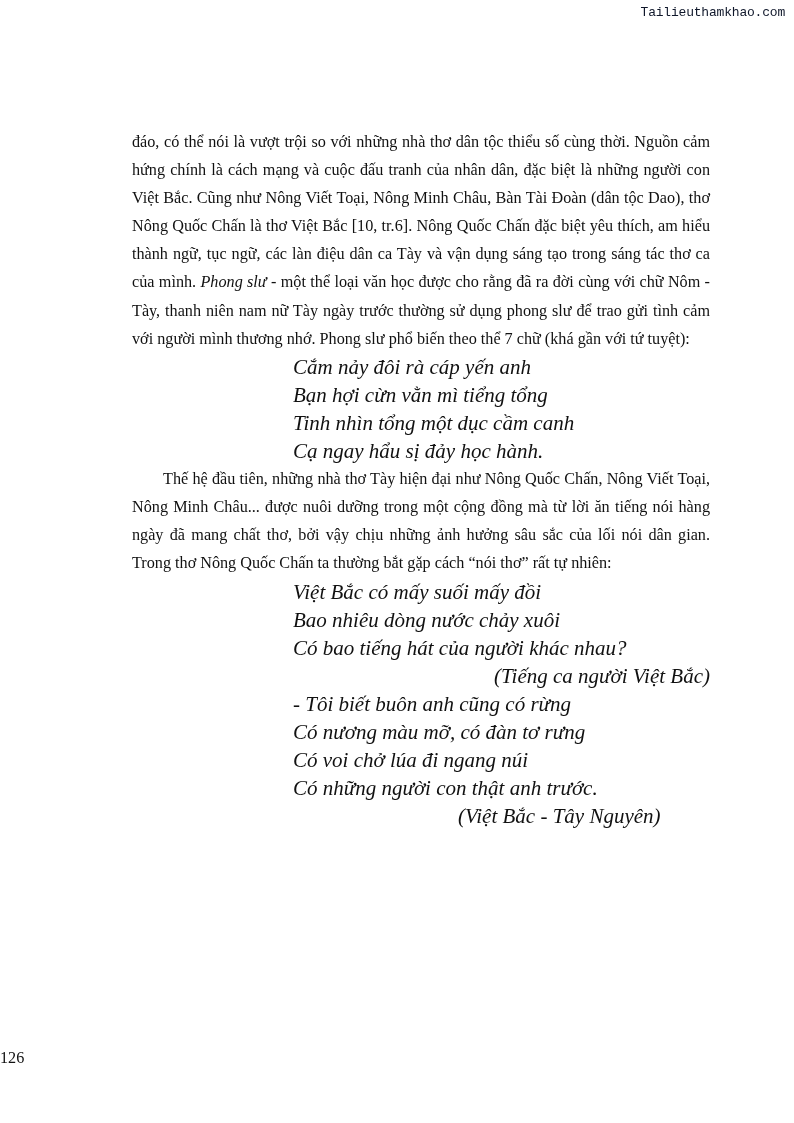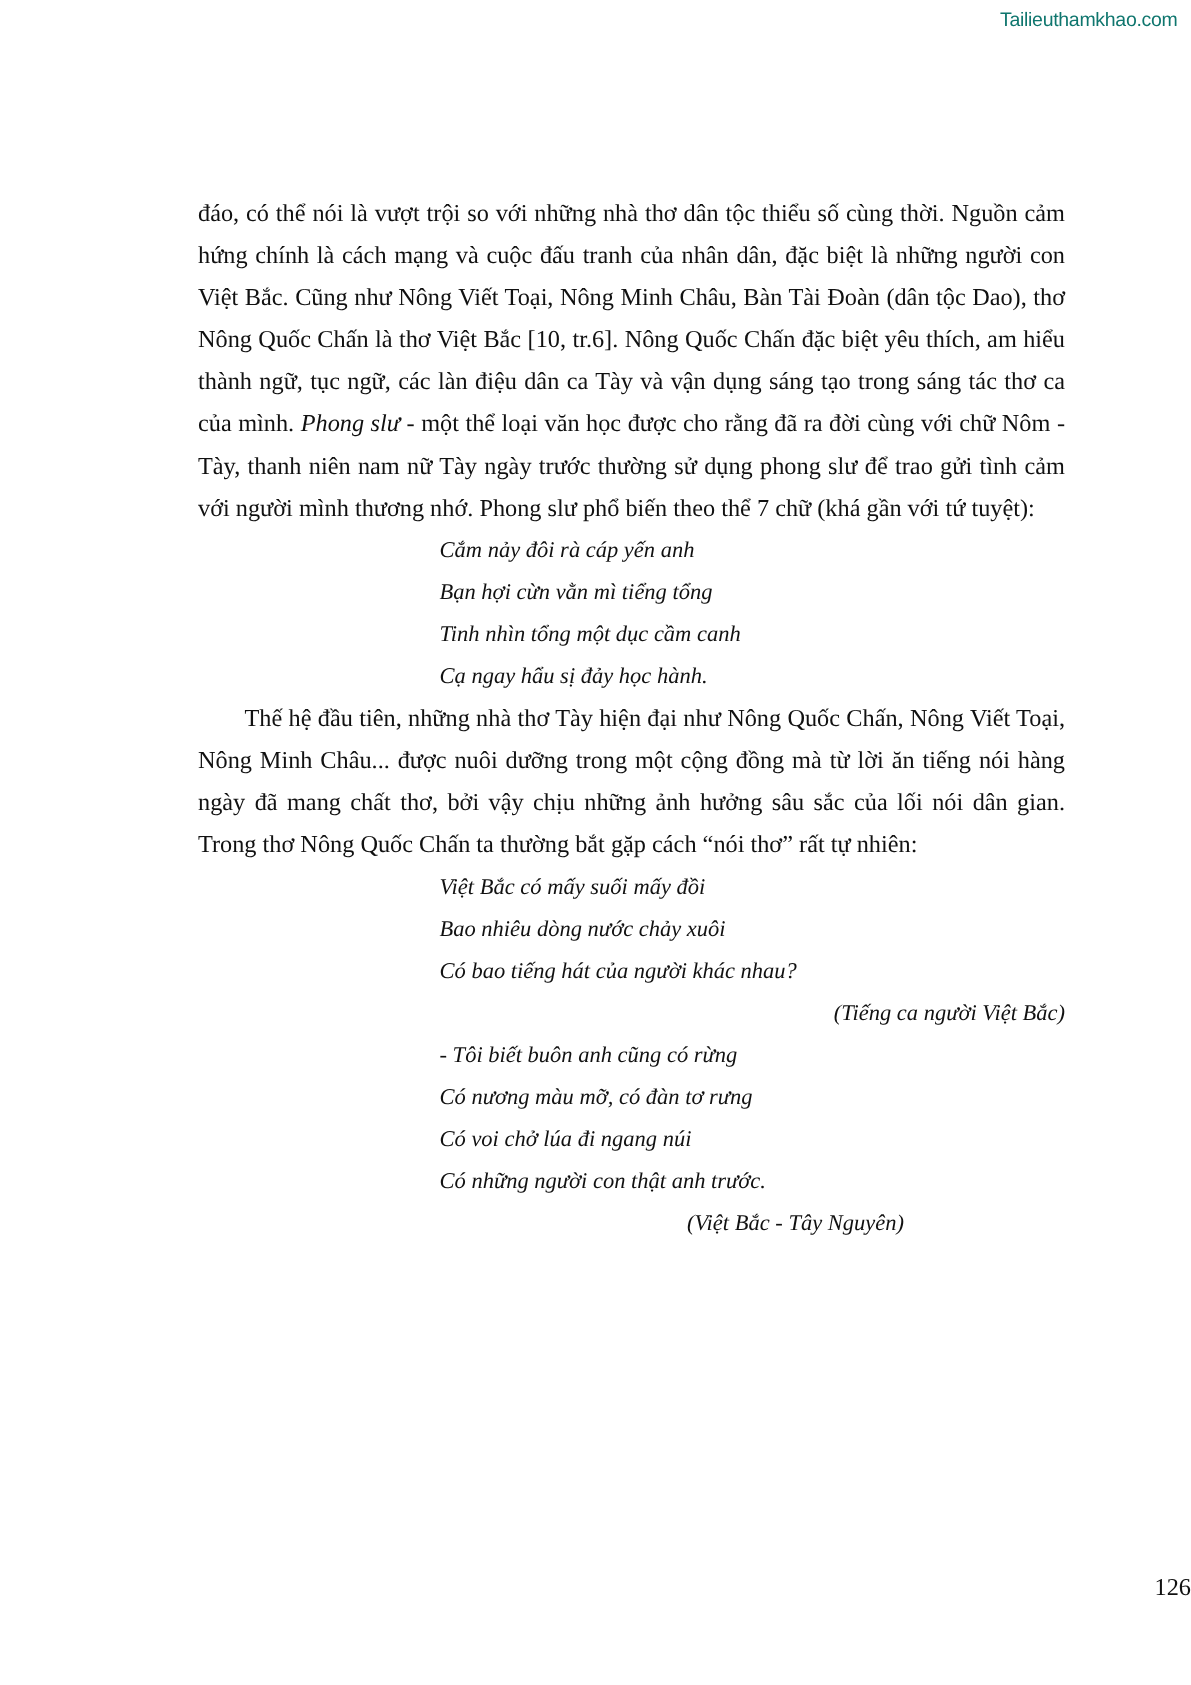--- a/index.html
+++ b/index.html
@@ -1,29 +1,29 @@
 <!DOCTYPE html>
 <html><head>
   <meta charset="utf-8">
   <style>
     html, body { margin: 0; padding: 0; background: #ffffff; }
     body { width: 794px; height: 1123px; position: relative; overflow: hidden;
            font-family: "Liberation Serif", "DejaVu Serif", serif; color: #111111; }
-    .watermark { position: absolute; top: 5px; right: 9px; font-family: Liberation Sans, sans-serif;
-                 font-size: 13px; color: #0f766e; letter-spacing: -0.2px; }
+    .watermark { position: absolute; top: 5px; right: 9px; font-family: Liberation Mono, monospace;
+                 font-size: 13px; color: #0f172a; letter-spacing: -0.2px; }
     .page { position: absolute; left: 132px; top: 128px; width: 578px; }
     .para { font-size: 16.2px; line-height: 28.1px; text-align: justify; margin: 0; }
     .para.indent { text-indent: 31px; }
-    .poem { margin: 0 0 0 161px; font-size: 15px; line-height: 28.1px; }
+    .poem { margin: 0 0 0 161px; font-size: 21px; line-height: 28.1px; }
     .poem .line { display: block; white-space: nowrap; }
     .italic { font-style: italic; }
     .attrib { display: block; white-space: nowrap; font-style: italic; }
     .attrib1 { padding-left: 165px; text-align: right; }
     .attrib2 { padding-left: 165px; }
-    .page-number { position: absolute; top: 1049px; left: 0; width: 794px; text-align: right;
+    .page-number { position: absolute; top: 1049px; left: 0; width: 794px; text-align: left;
                    font-size: 16.2px; }
   </style>
 </head>
 <body>
 
 <div class="watermark">Tailieuthamkhao.com</div>
 
 <div class="page">
   <p class="para"><span>đáo, có thể nói là vượt trội so với những nhà thơ dân tộc thiểu số cùng thời. Nguồn cảm hứng chính là cách mạng và cuộc đấu tranh của nhân dân, đặc biệt là những người con Việt Bắc. Cũng như Nông Viết Toại, Nông Minh Châu, Bàn Tài Đoàn (dân tộc Dao), thơ Nông Quốc Chấn là thơ Việt Bắc [10, tr.6]. Nông Quốc Chấn đặc biệt yêu thích, am hiểu thành ngữ, tục ngữ, các làn điệu dân ca Tày và vận dụng sáng tạo trong sáng tác thơ ca của mình. </span><span class="italic">Phong slư</span><span> - một thể loại văn học được cho rằng đã ra đời cùng với chữ Nôm - Tày, thanh niên nam nữ Tày ngày trước thường sử dụng phong slư để trao gửi tình cảm với người mình thương nhớ. Phong slư phổ biến theo thể 7 chữ (khá gần với tứ tuyệt):</span></p>
 

